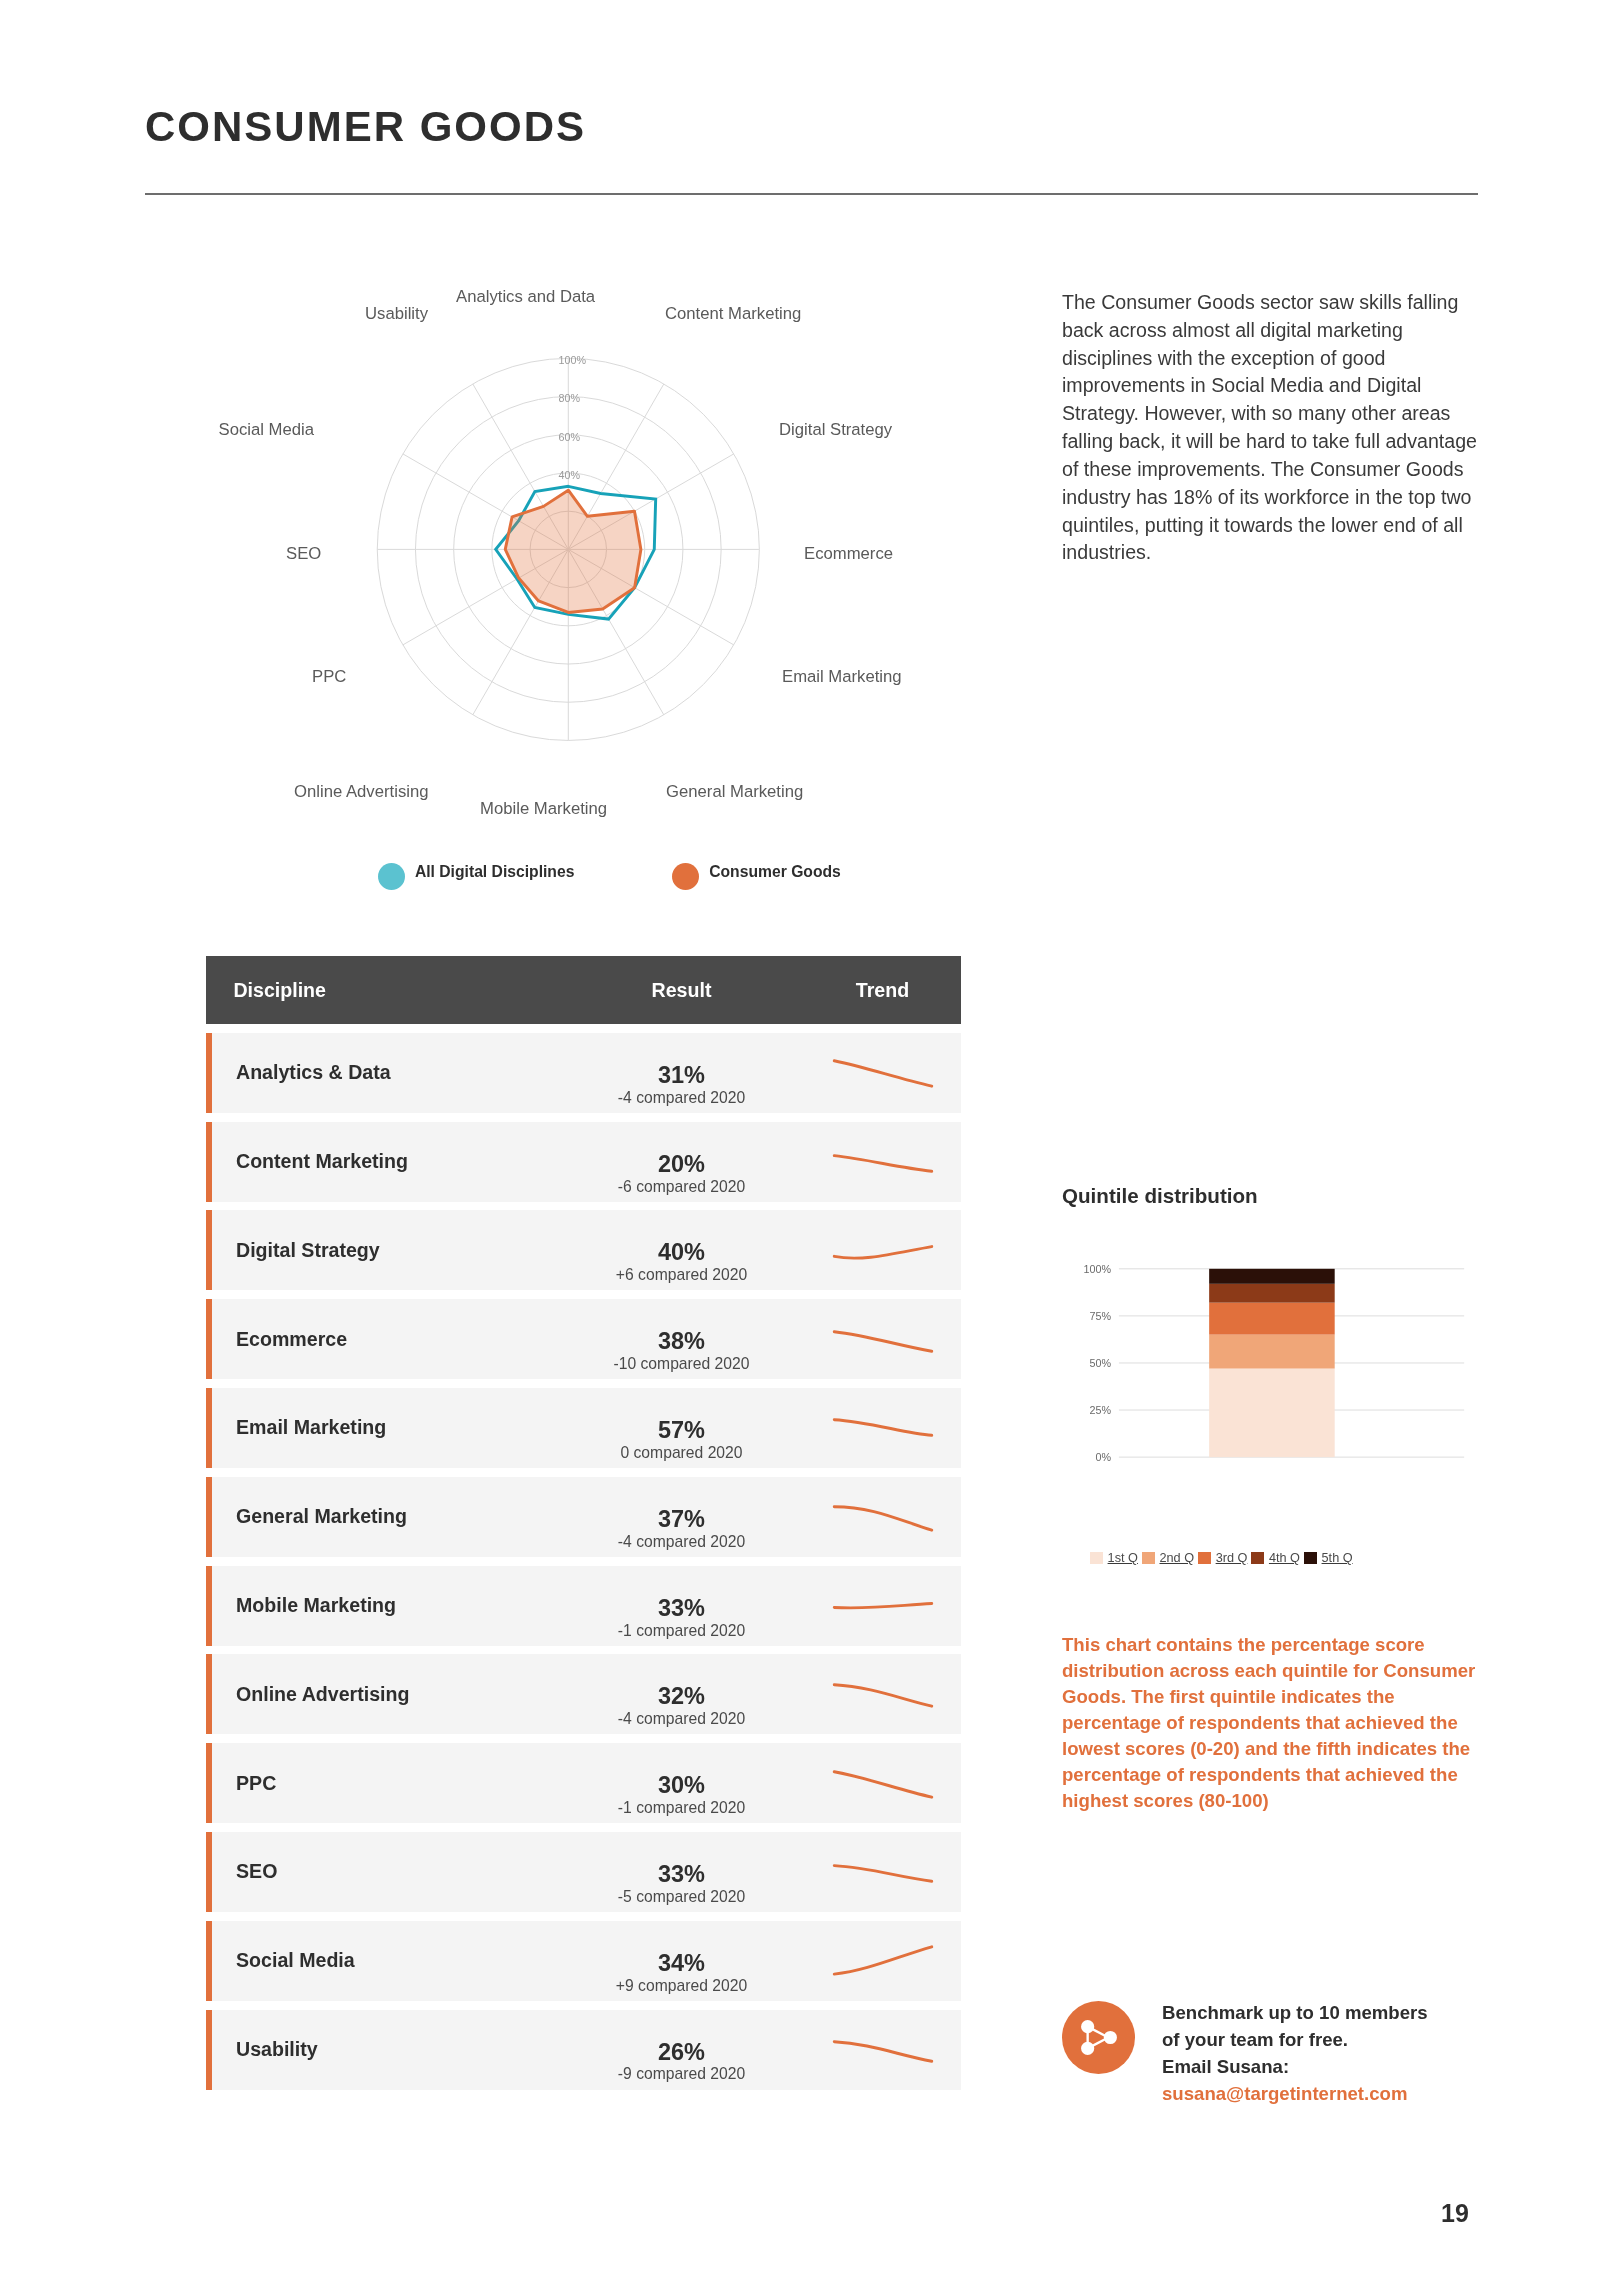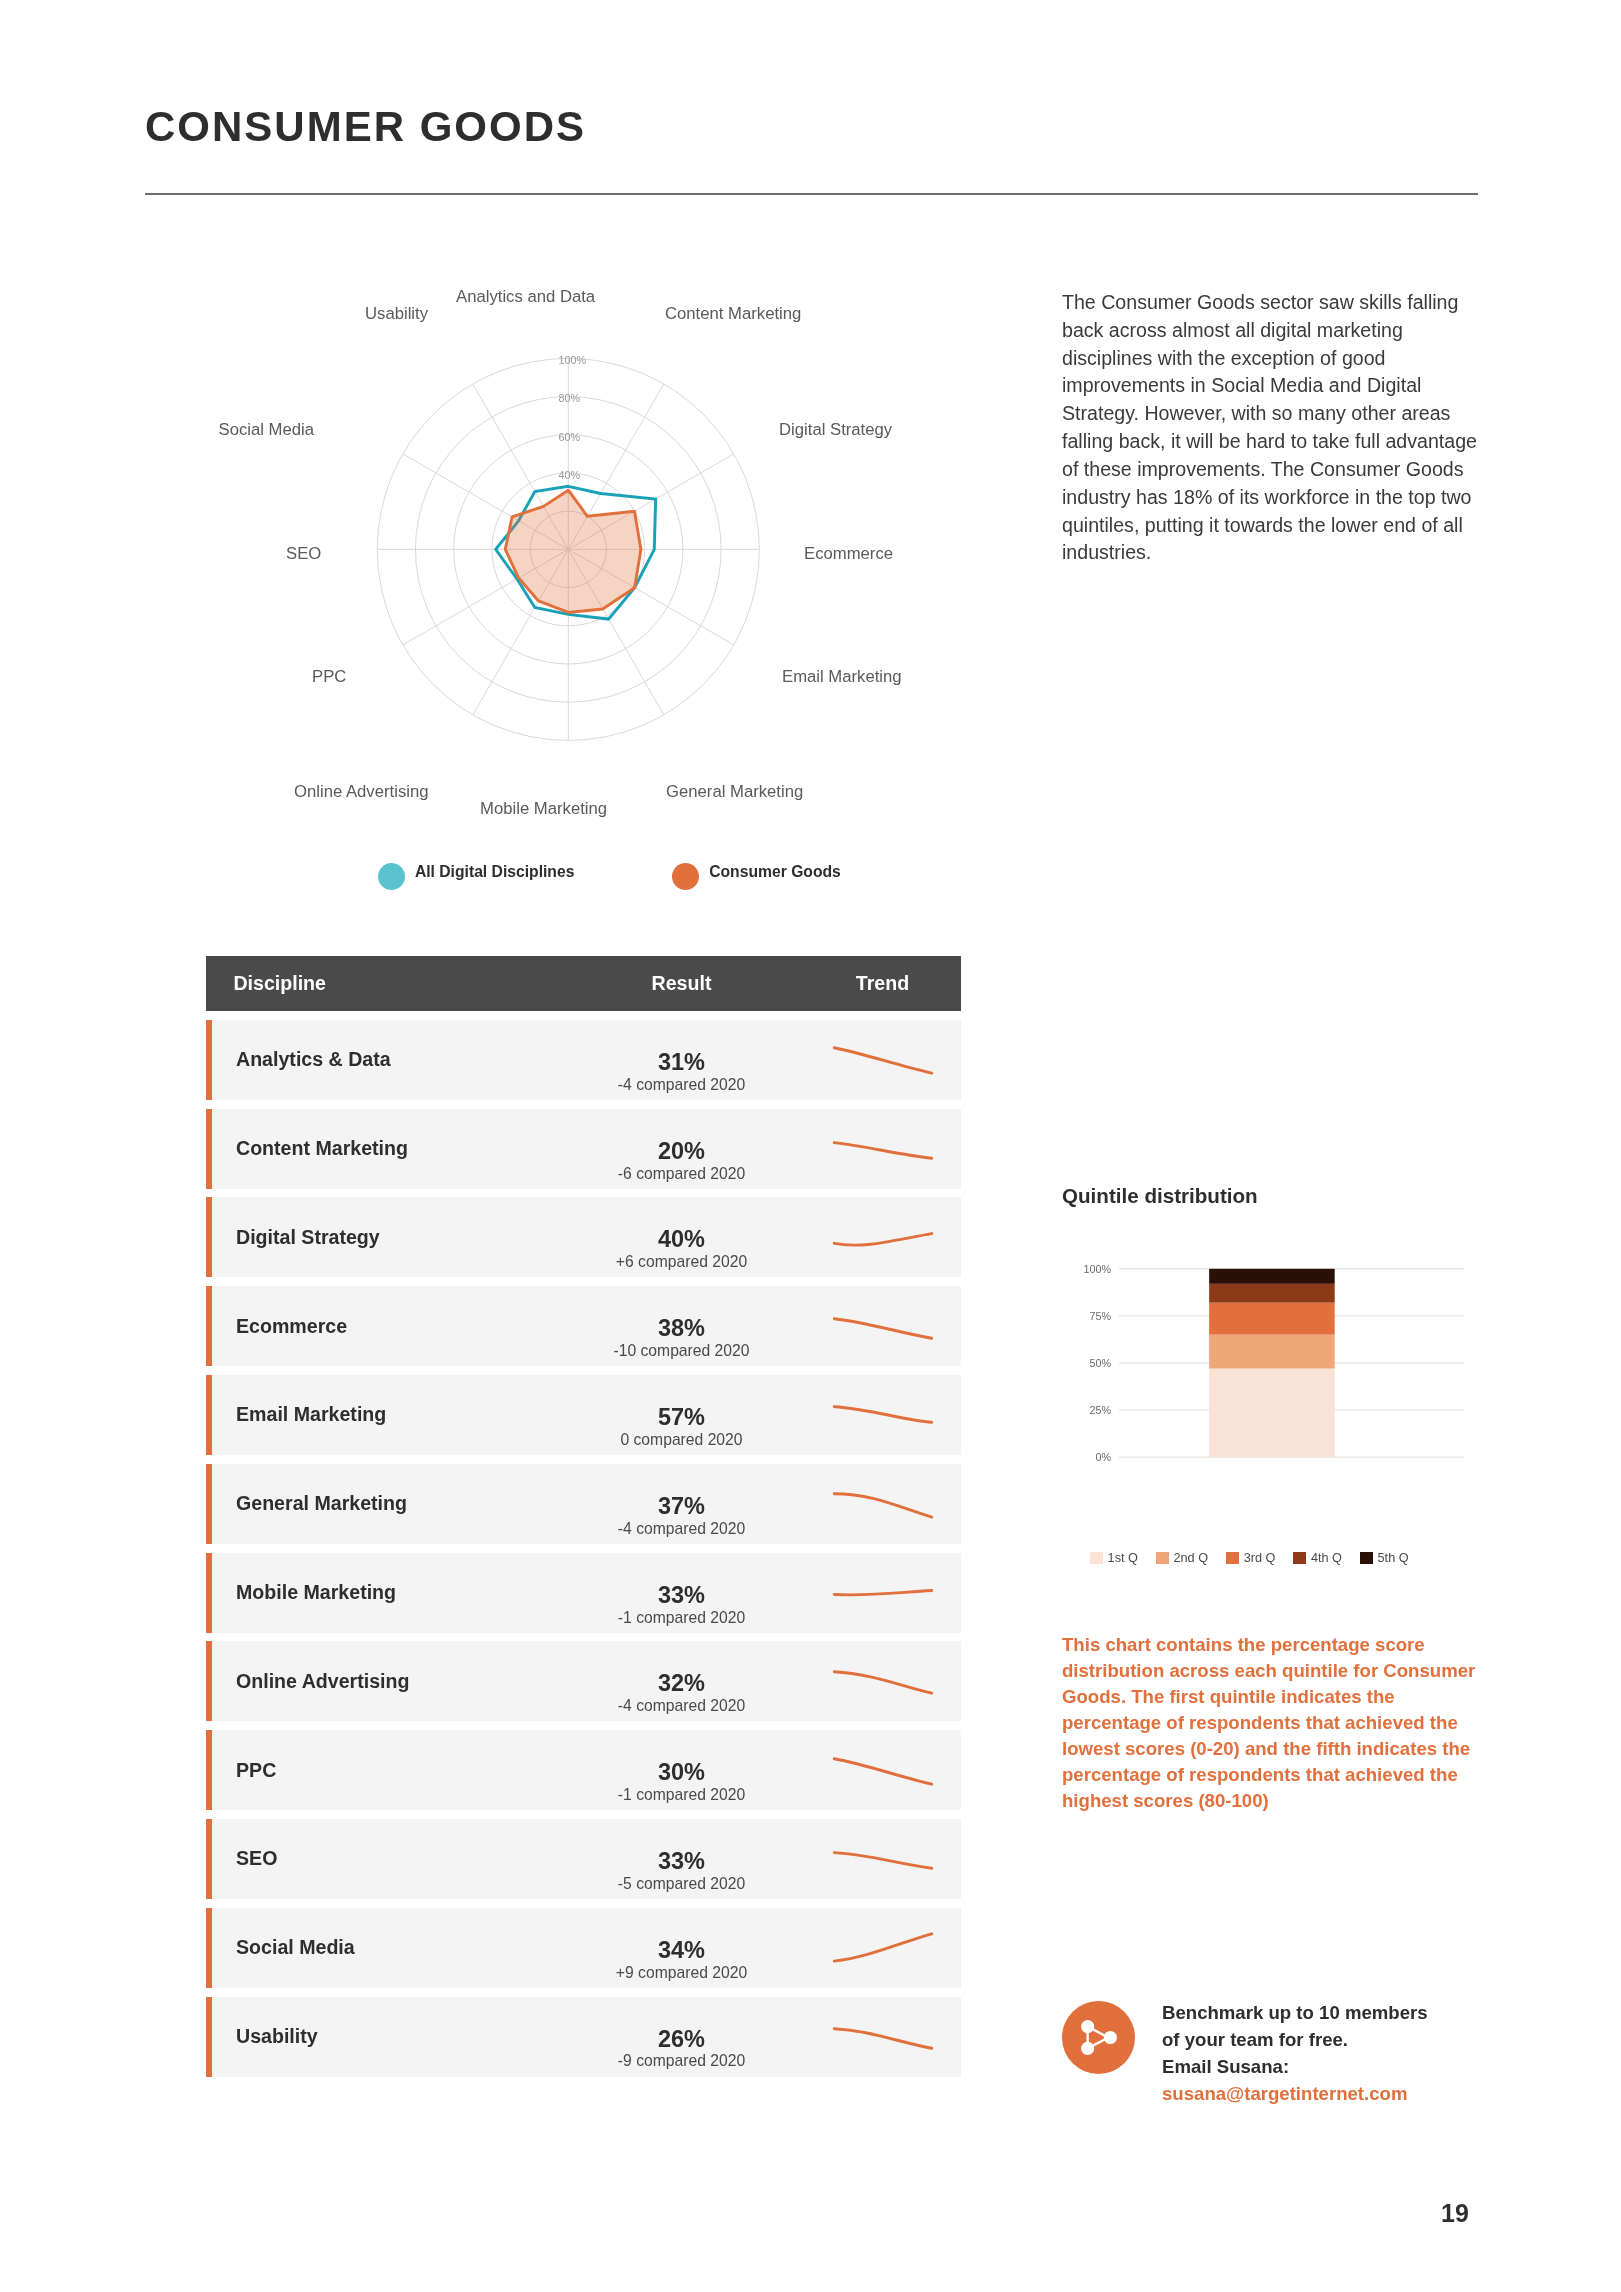--- a/index.html
+++ b/index.html
@@ -39,21 +39,21 @@
 
   
   .side-para{
     position:absolute;left:1062px;top:289px;width:431px;
     font-size:19.6px;line-height:1.42;color:#3a3a3a;
   }
 
   
   .tbl{position:absolute;left:206px;top:956px;width:755px;}
   .tbl-head{
-    display:flex;align-items:center;height:55px;
+    display:flex;align-items:center;height:68px;
     background:#4a4a4a;color:#ffffff;font-weight:bold;font-size:19.6px;
   }
   .th-disc{width:353px;padding-left:27.4px;box-sizing:border-box;}
   .th-res{width:245px;text-align:center;}
   .th-trend{width:157px;text-align:center;}
   .row{
     display:flex;align-items:center;height:80px;
     background:#f4f4f4;margin-top:8.8px;position:relative;
   }
   .row:before{
@@ -64,21 +64,21 @@
   .c-res{width:245px;text-align:center;margin-top:24px;}
   .c-res .pct{font-size:23.5px;font-weight:bold;color:#2e2e2e;display:block;line-height:1.1;}
   .c-res .cmp{font-size:15.7px;color:#4a4a4a;display:block;}
   .c-trend{width:157px;display:flex;align-items:center;justify-content:center;}
 
   
   .quint-title{
     position:absolute;left:1062px;top:1184px;font-size:20.6px;font-weight:bold;color:#2e2e2e;
   }
   .quint-chart{position:absolute;left:1062px;top:1259px;width:412px;height:255px;}
-  .quint-legend{position:absolute;left:1090px;top:1551px;width:392px;display:flex;gap:18px;}
+  .quint-legend{position:absolute;left:1090px;top:1551px;width:392px;display:flex;gap:4px;text-decoration:underline;}
   .ql-item{display:flex;align-items:center;font-size:12.7px;color:#4a4a4a;}
   .ql-sw{width:12.7px;height:12.7px;margin-right:4.9px;display:inline-block;}
 
   .quint-note{
     position:absolute;left:1062px;top:1632px;width:421px;
     font-size:18.6px;line-height:1.40;font-weight:bold;color:#e1703c;
   }
 
   
   .bench-icon{

